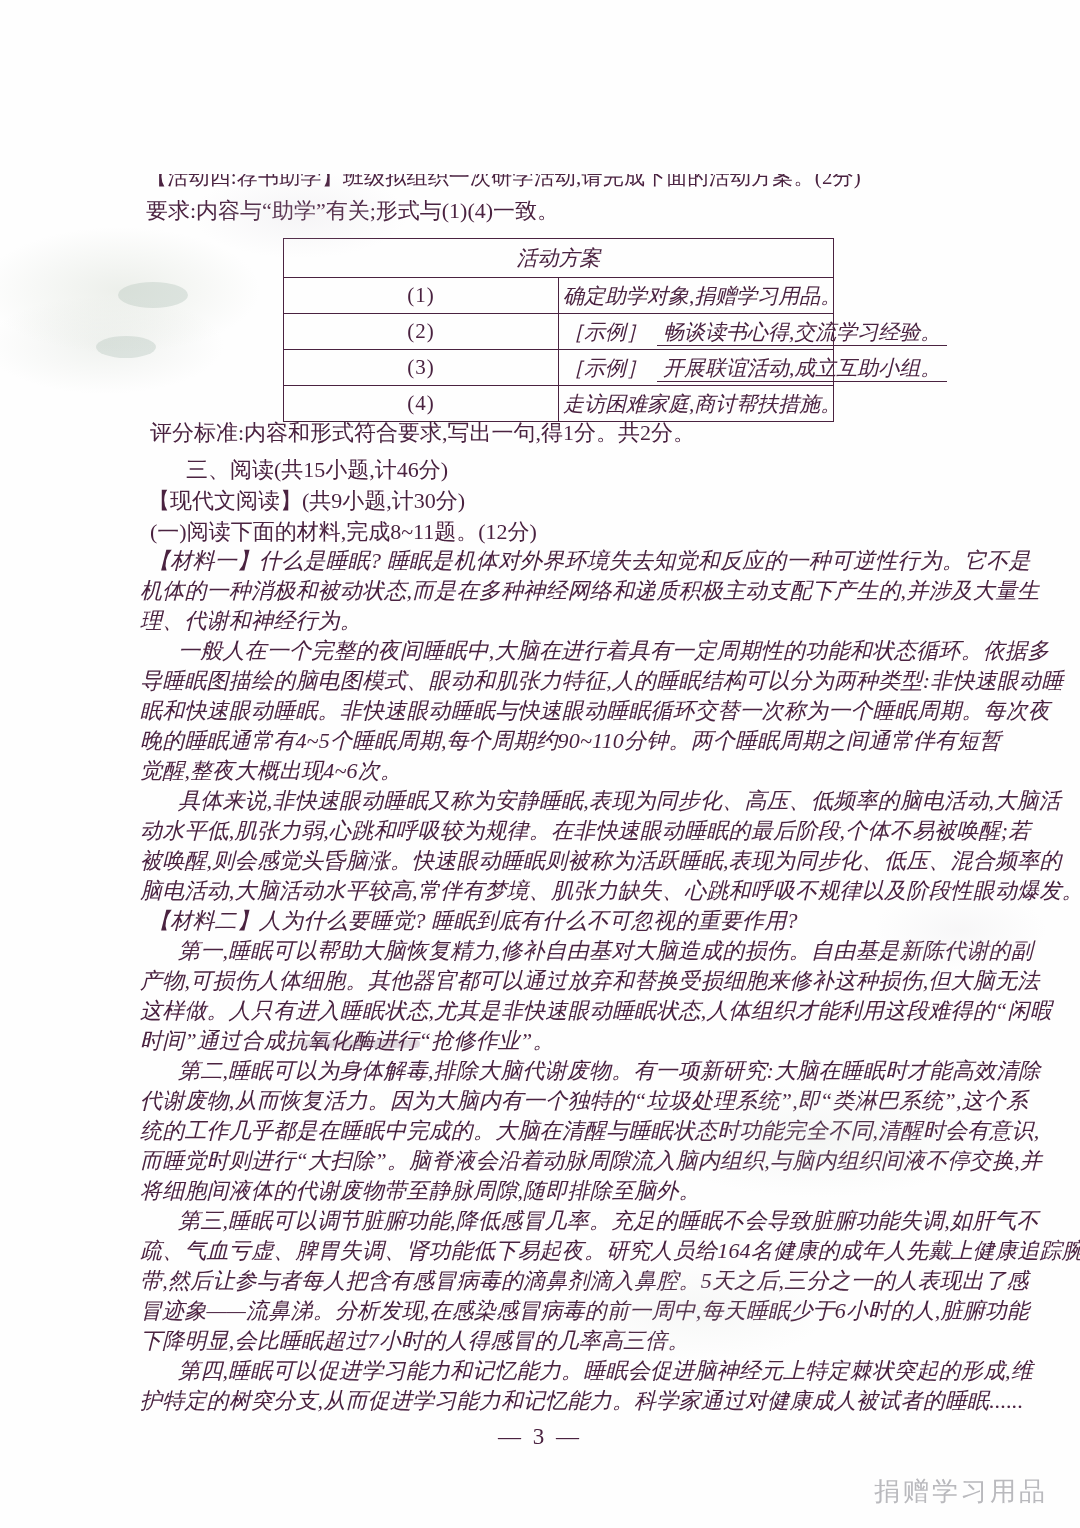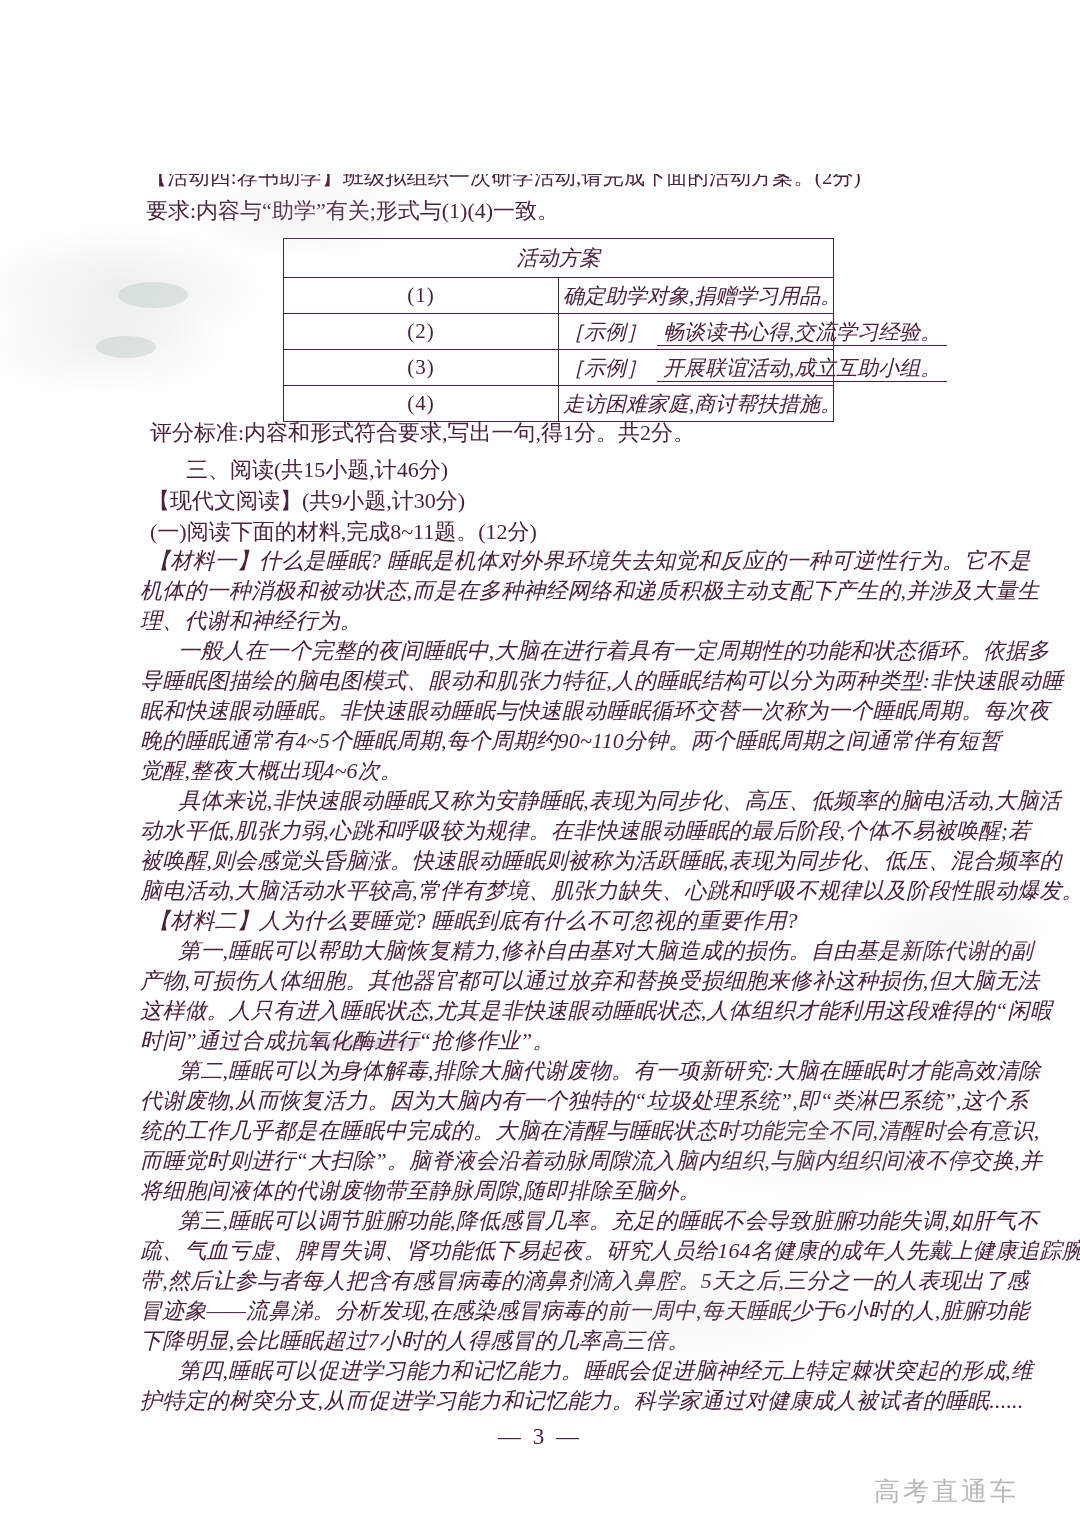--- a/index.html
+++ b/index.html
@@ -259,15 +259,15 @@
     <div class="pline" style="top:1300px;">冒迹象——流鼻涕。分析发现,在感染感冒病毒的前一周中,每天睡眠少于6小时的人,脏腑功能</div>
     <div class="pline" style="top:1330px;">下降明显,会比睡眠超过7小时的人得感冒的几率高三倍。</div>
 
     <div class="pline" style="top:1360px;left:178px;">第四,睡眠可以促进学习能力和记忆能力。睡眠会促进脑神经元上特定棘状突起的形成,维</div>
     <div class="pline" style="top:1390px;">护特定的树突分支,从而促进学习能力和记忆能力。科学家通过对健康成人被试者的睡眠......</div>
 
     <div id="page-num">— 3 —</div>
 
   </div>
 
-  <div id="watermark">高考直通车</div>
+  <div id="watermark">捐赠学习用品</div>
 
 </div>
 
 </body></html>

